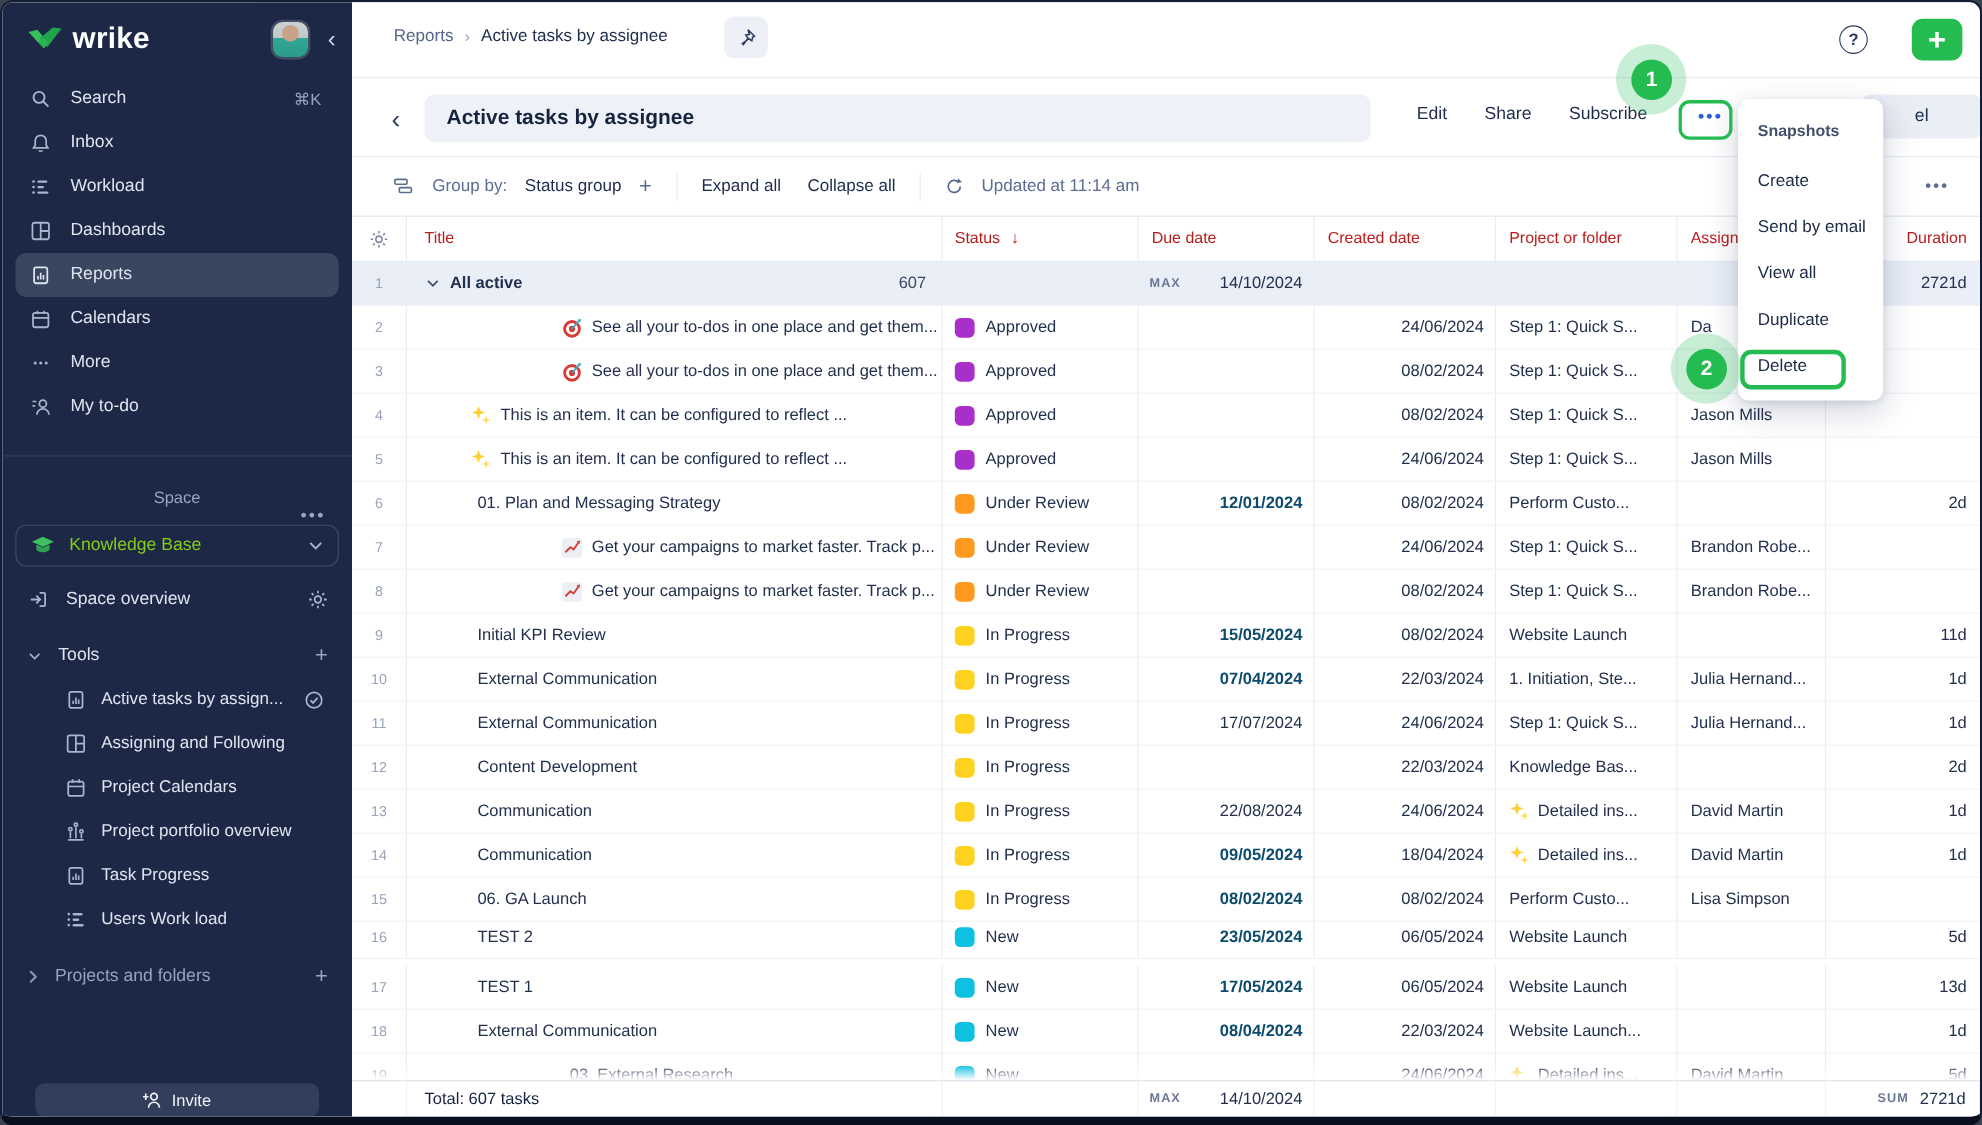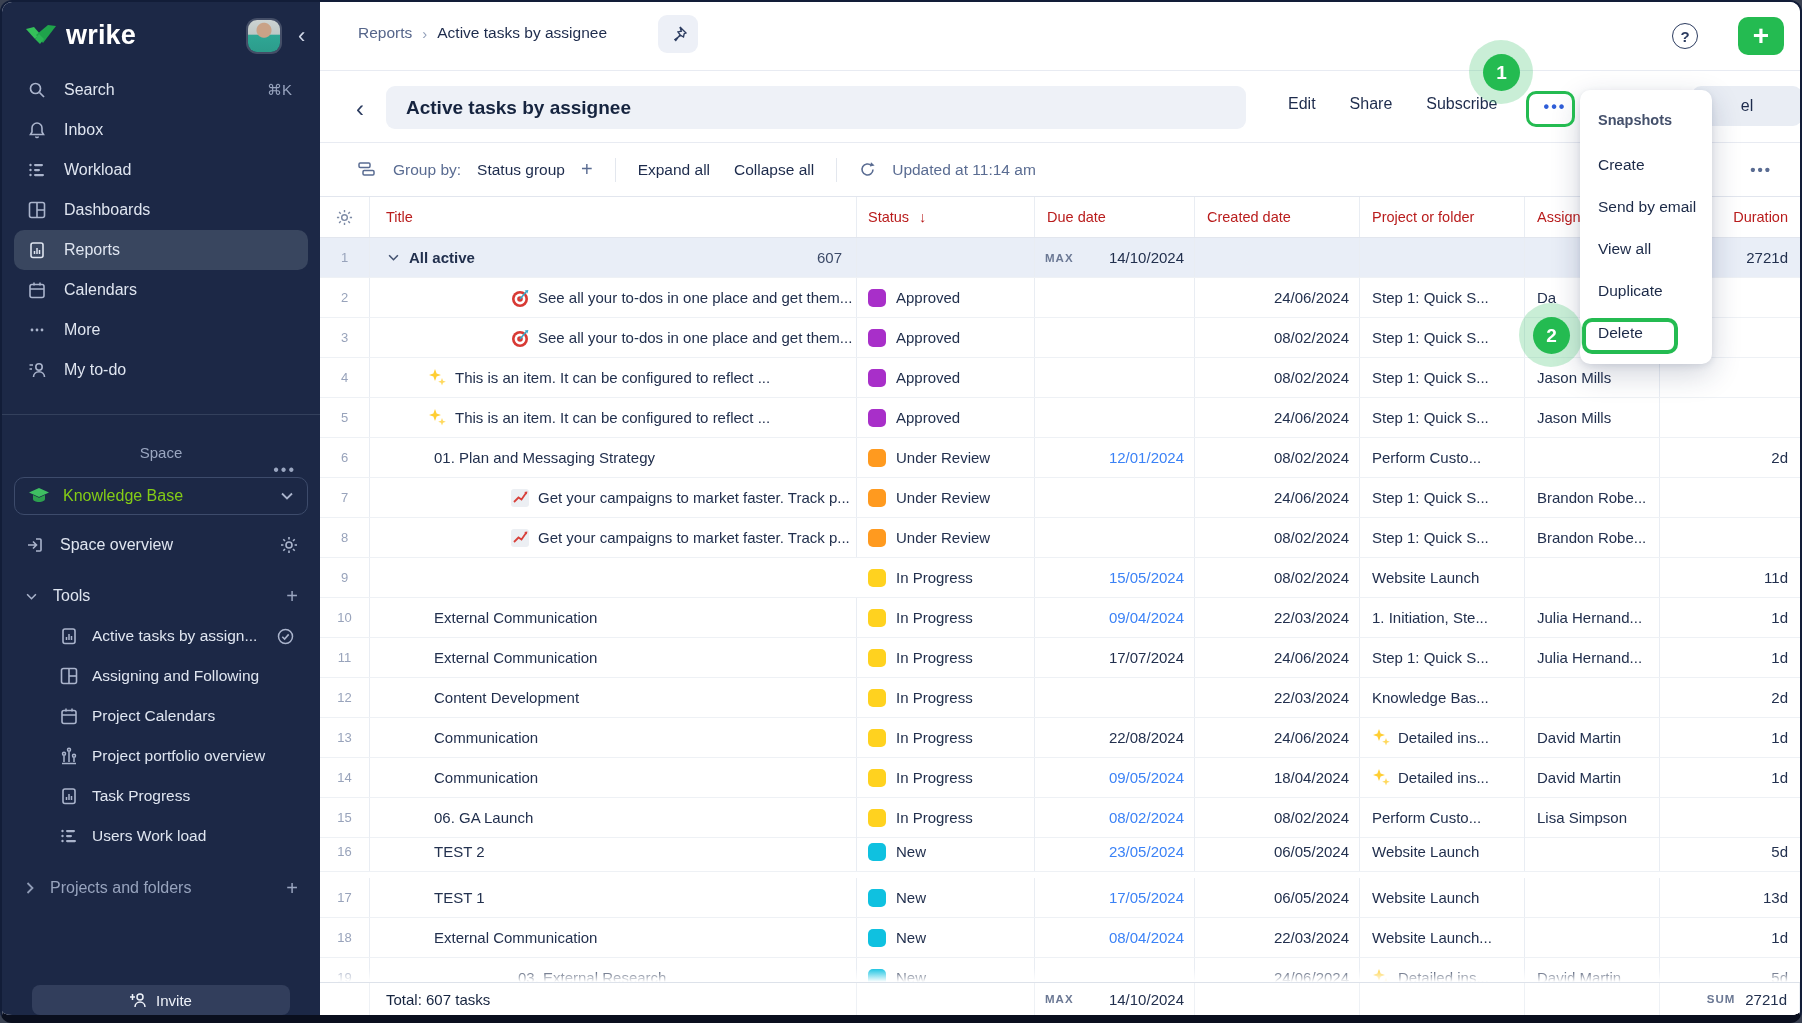--- a/index.html
+++ b/index.html
@@ -84,21 +84,21 @@
   .c-status{left:537px;width:178px;padding-left:11px;gap:10px;}
   .c-due{left:715px;width:160px;justify-content:flex-end;padding-right:10px;}
   .c-created{left:875px;width:165px;justify-content:flex-end;padding-right:10px;}
   .c-project{left:1040px;width:165px;padding-left:12px;gap:7px;}
   .c-assignee{left:1205px;width:135px;padding-left:12px;}
   .c-duration{left:1340px;width:140px;justify-content:flex-end;padding-right:12px;border-right:none;}
   .g-row{position:absolute;left:0;right:0;height:40px;border-bottom:1px solid #eef1f5;}
   .g-row.group{background:#e9eef7;font-weight:bold;}
   .g-row.group .c-num{font-weight:normal;}
   .chip{width:18px;height:18px;border-radius:5px;flex:0 0 auto;}
-  .overdue{color:#3b82f6;}
+  .overdue{color:#0c4a6e;font-weight:bold;}
   .statlbl{font-size:15px;}
   .grp-chev{margin:0 10px 0 18px;}
   .grp-count{position:absolute;right:14px;font-weight:normal;color:#3c4a68;} 
   .agg-label{font-size:11.5px;letter-spacing:1px;color:#6b7894;font-weight:bold;margin-right:10px;}
   .fade{position:absolute;left:0;right:0;bottom:33px;height:14px;background:linear-gradient(to top,#ffffff,rgba(255,255,255,0));z-index:4;}
   .g-footer{position:absolute;left:0;right:0;bottom:0;height:33px;background:#fff;border-top:1px solid #dde2ea;z-index:5;font-size:15px;}
   .g-footer .cell{border-right:1px solid #eef1f5;}
   .ftotal{padding-left:16px;color:#16243f;}
 
   
@@ -679,20 +679,23 @@
             <div class="cell c-due"></div>
             <div class="cell c-created">08/02/2024</div>
             <div class="cell c-project">
               <span>Step 1: Quick S...</span>
             </div>
             <div class="cell c-assignee">Brandon Robe...</div>
             <div class="cell c-duration"></div>
           </div>
           <div class="g-row" style="top: 361px;">
             <div class="cell c-num">9</div>
+            <div class="cell c-title" style="padding-left:64px;gap:8px;">
+              <span>Initial KPI Review</span>
+            </div>
             <div class="cell c-status">
               <span class="chip" style="background:#ffd21f;"></span>
               <span class="statlbl">In Progress</span>
             </div>
             <div class="cell c-due overdue">15/05/2024</div>
             <div class="cell c-created">08/02/2024</div>
             <div class="cell c-project">
               <span>Website Launch</span>
             </div>
             <div class="cell c-assignee"></div>
@@ -700,21 +703,21 @@
           </div>
           <div class="g-row" style="top: 401px;">
             <div class="cell c-num">10</div>
             <div class="cell c-title" style="padding-left:64px;gap:8px;">
               <span>External Communication</span>
             </div>
             <div class="cell c-status">
               <span class="chip" style="background:#ffd21f;"></span>
               <span class="statlbl">In Progress</span>
             </div>
-            <div class="cell c-due overdue">09/04/2024</div>
+            <div class="cell c-due overdue">07/04/2024</div>
             <div class="cell c-created">22/03/2024</div>
             <div class="cell c-project">
               <span>1. Initiation, Ste...</span>
             </div>
             <div class="cell c-assignee">Julia Hernand...</div>
             <div class="cell c-duration">1d</div>
           </div>
           <div class="g-row" style="top: 441px;">
             <div class="cell c-num">11</div>
             <div class="cell c-title" style="padding-left:64px;gap:8px;">

